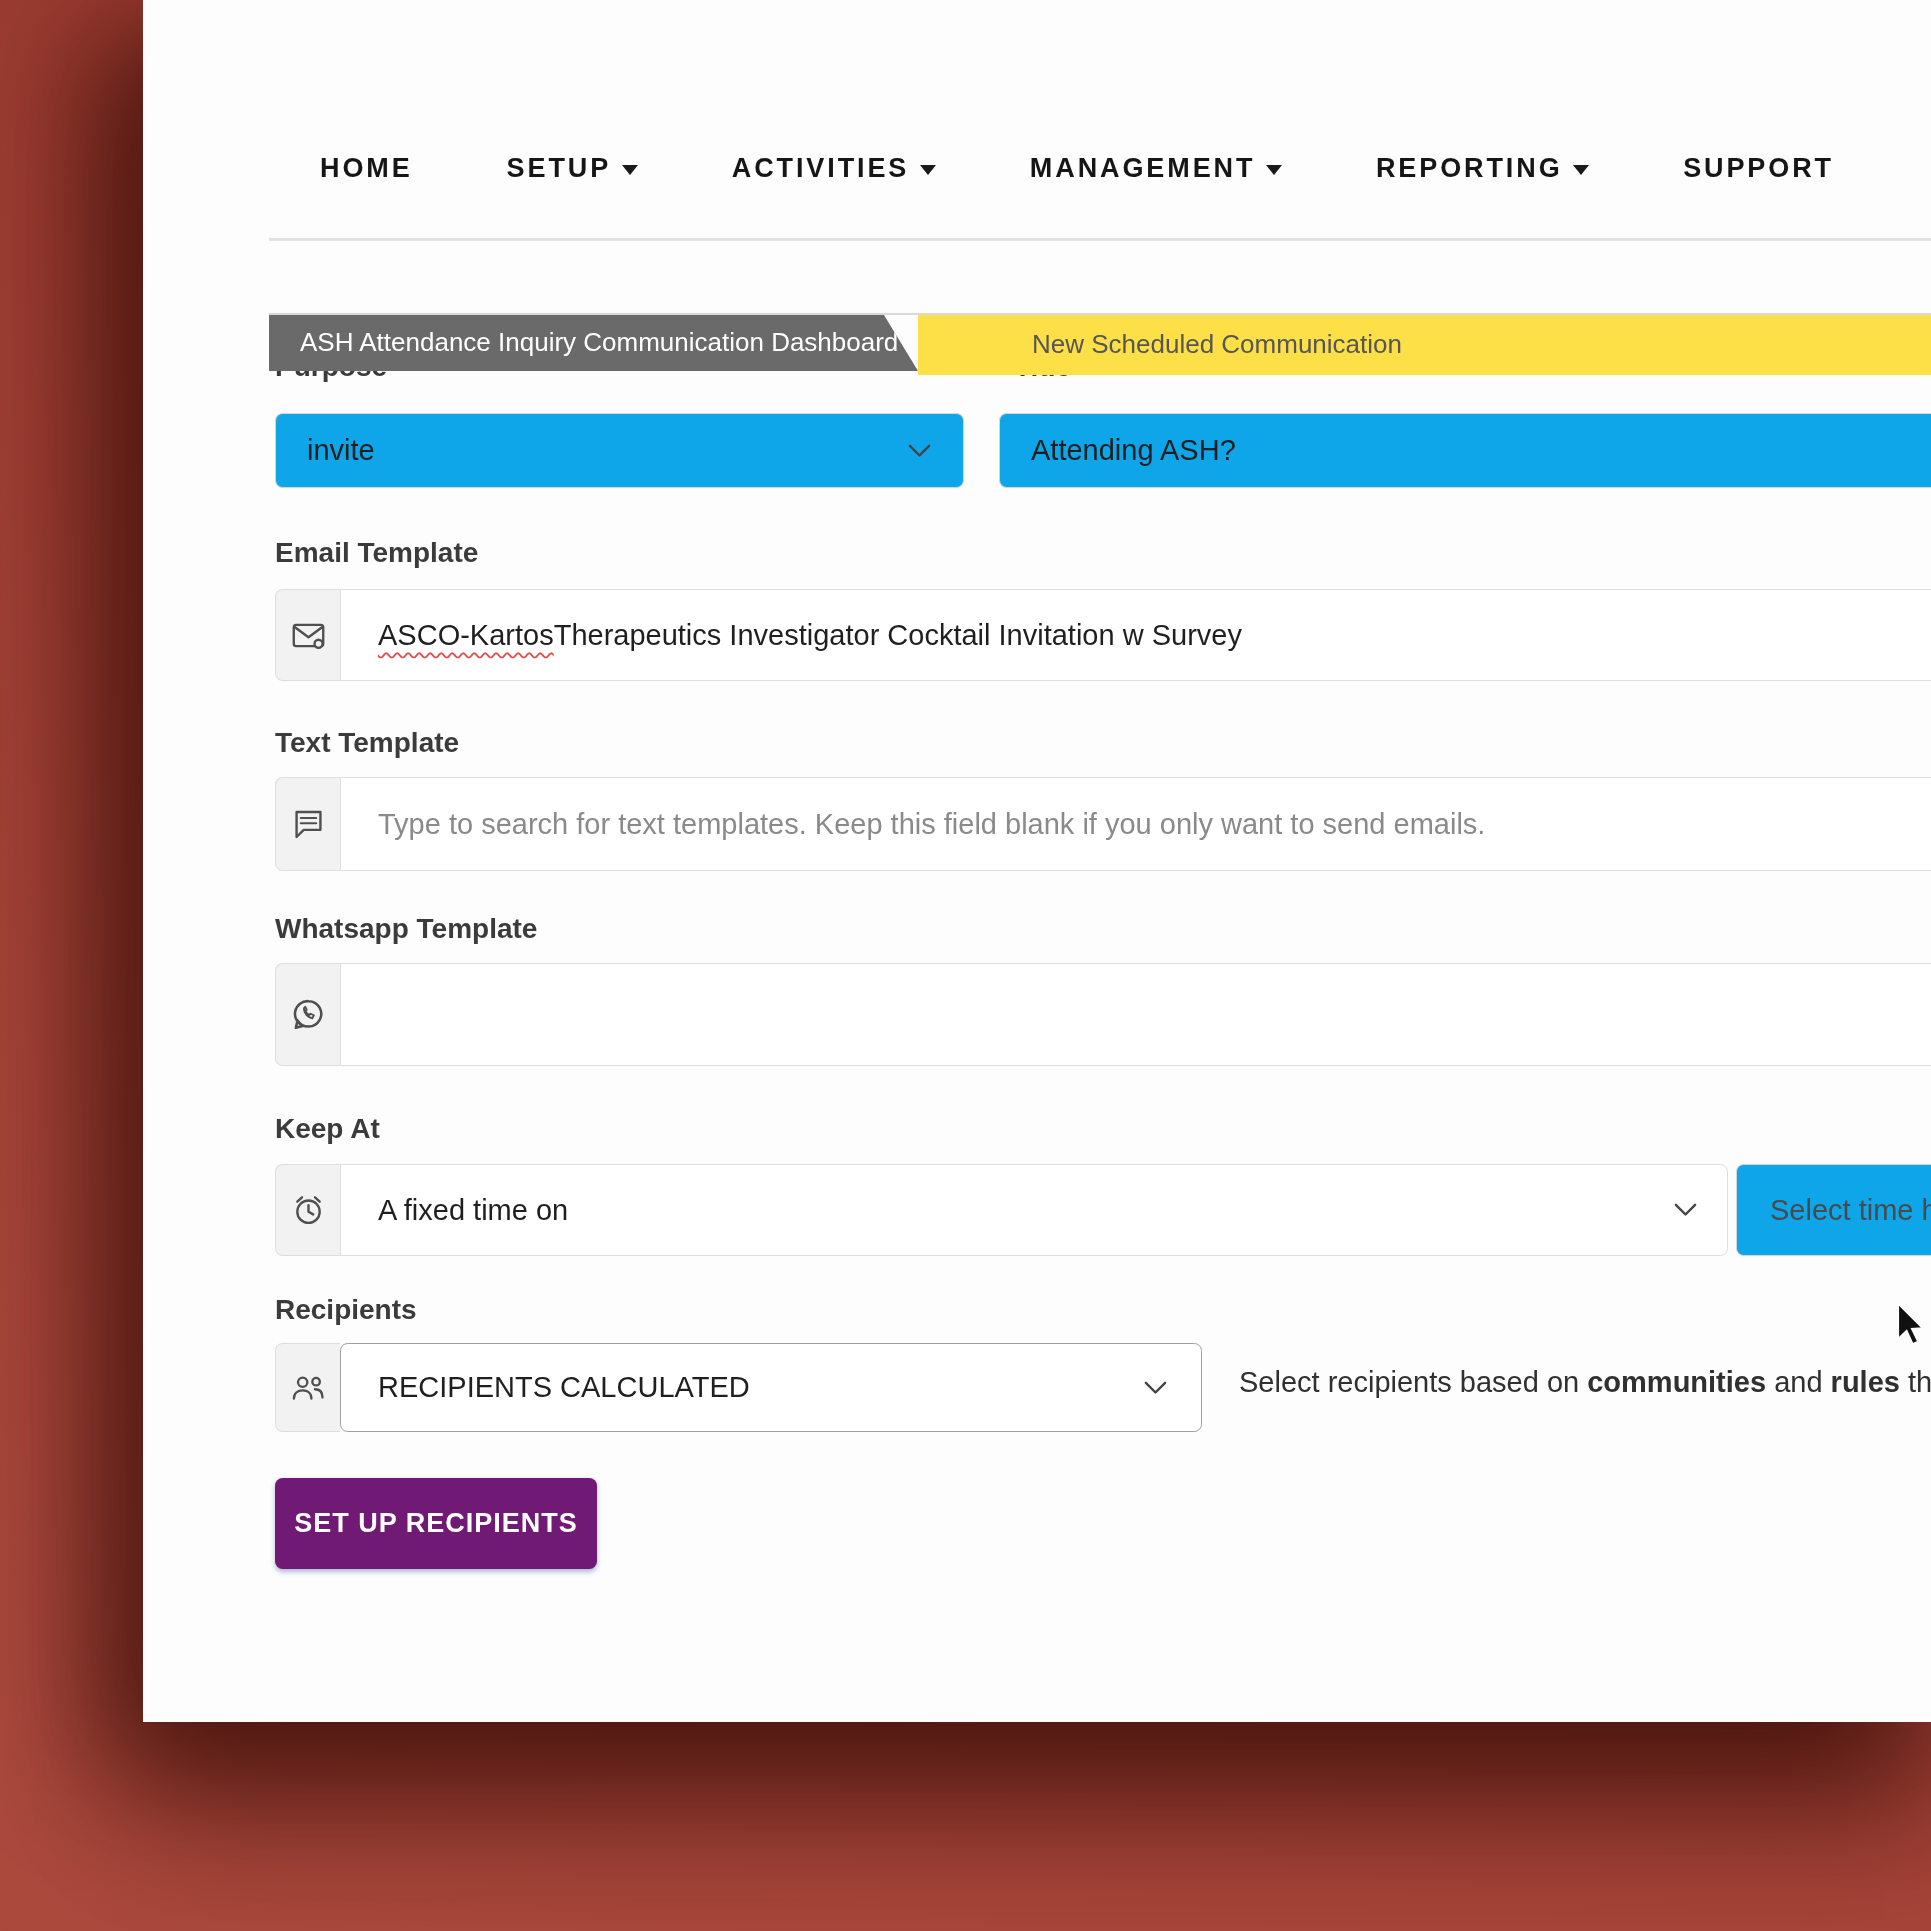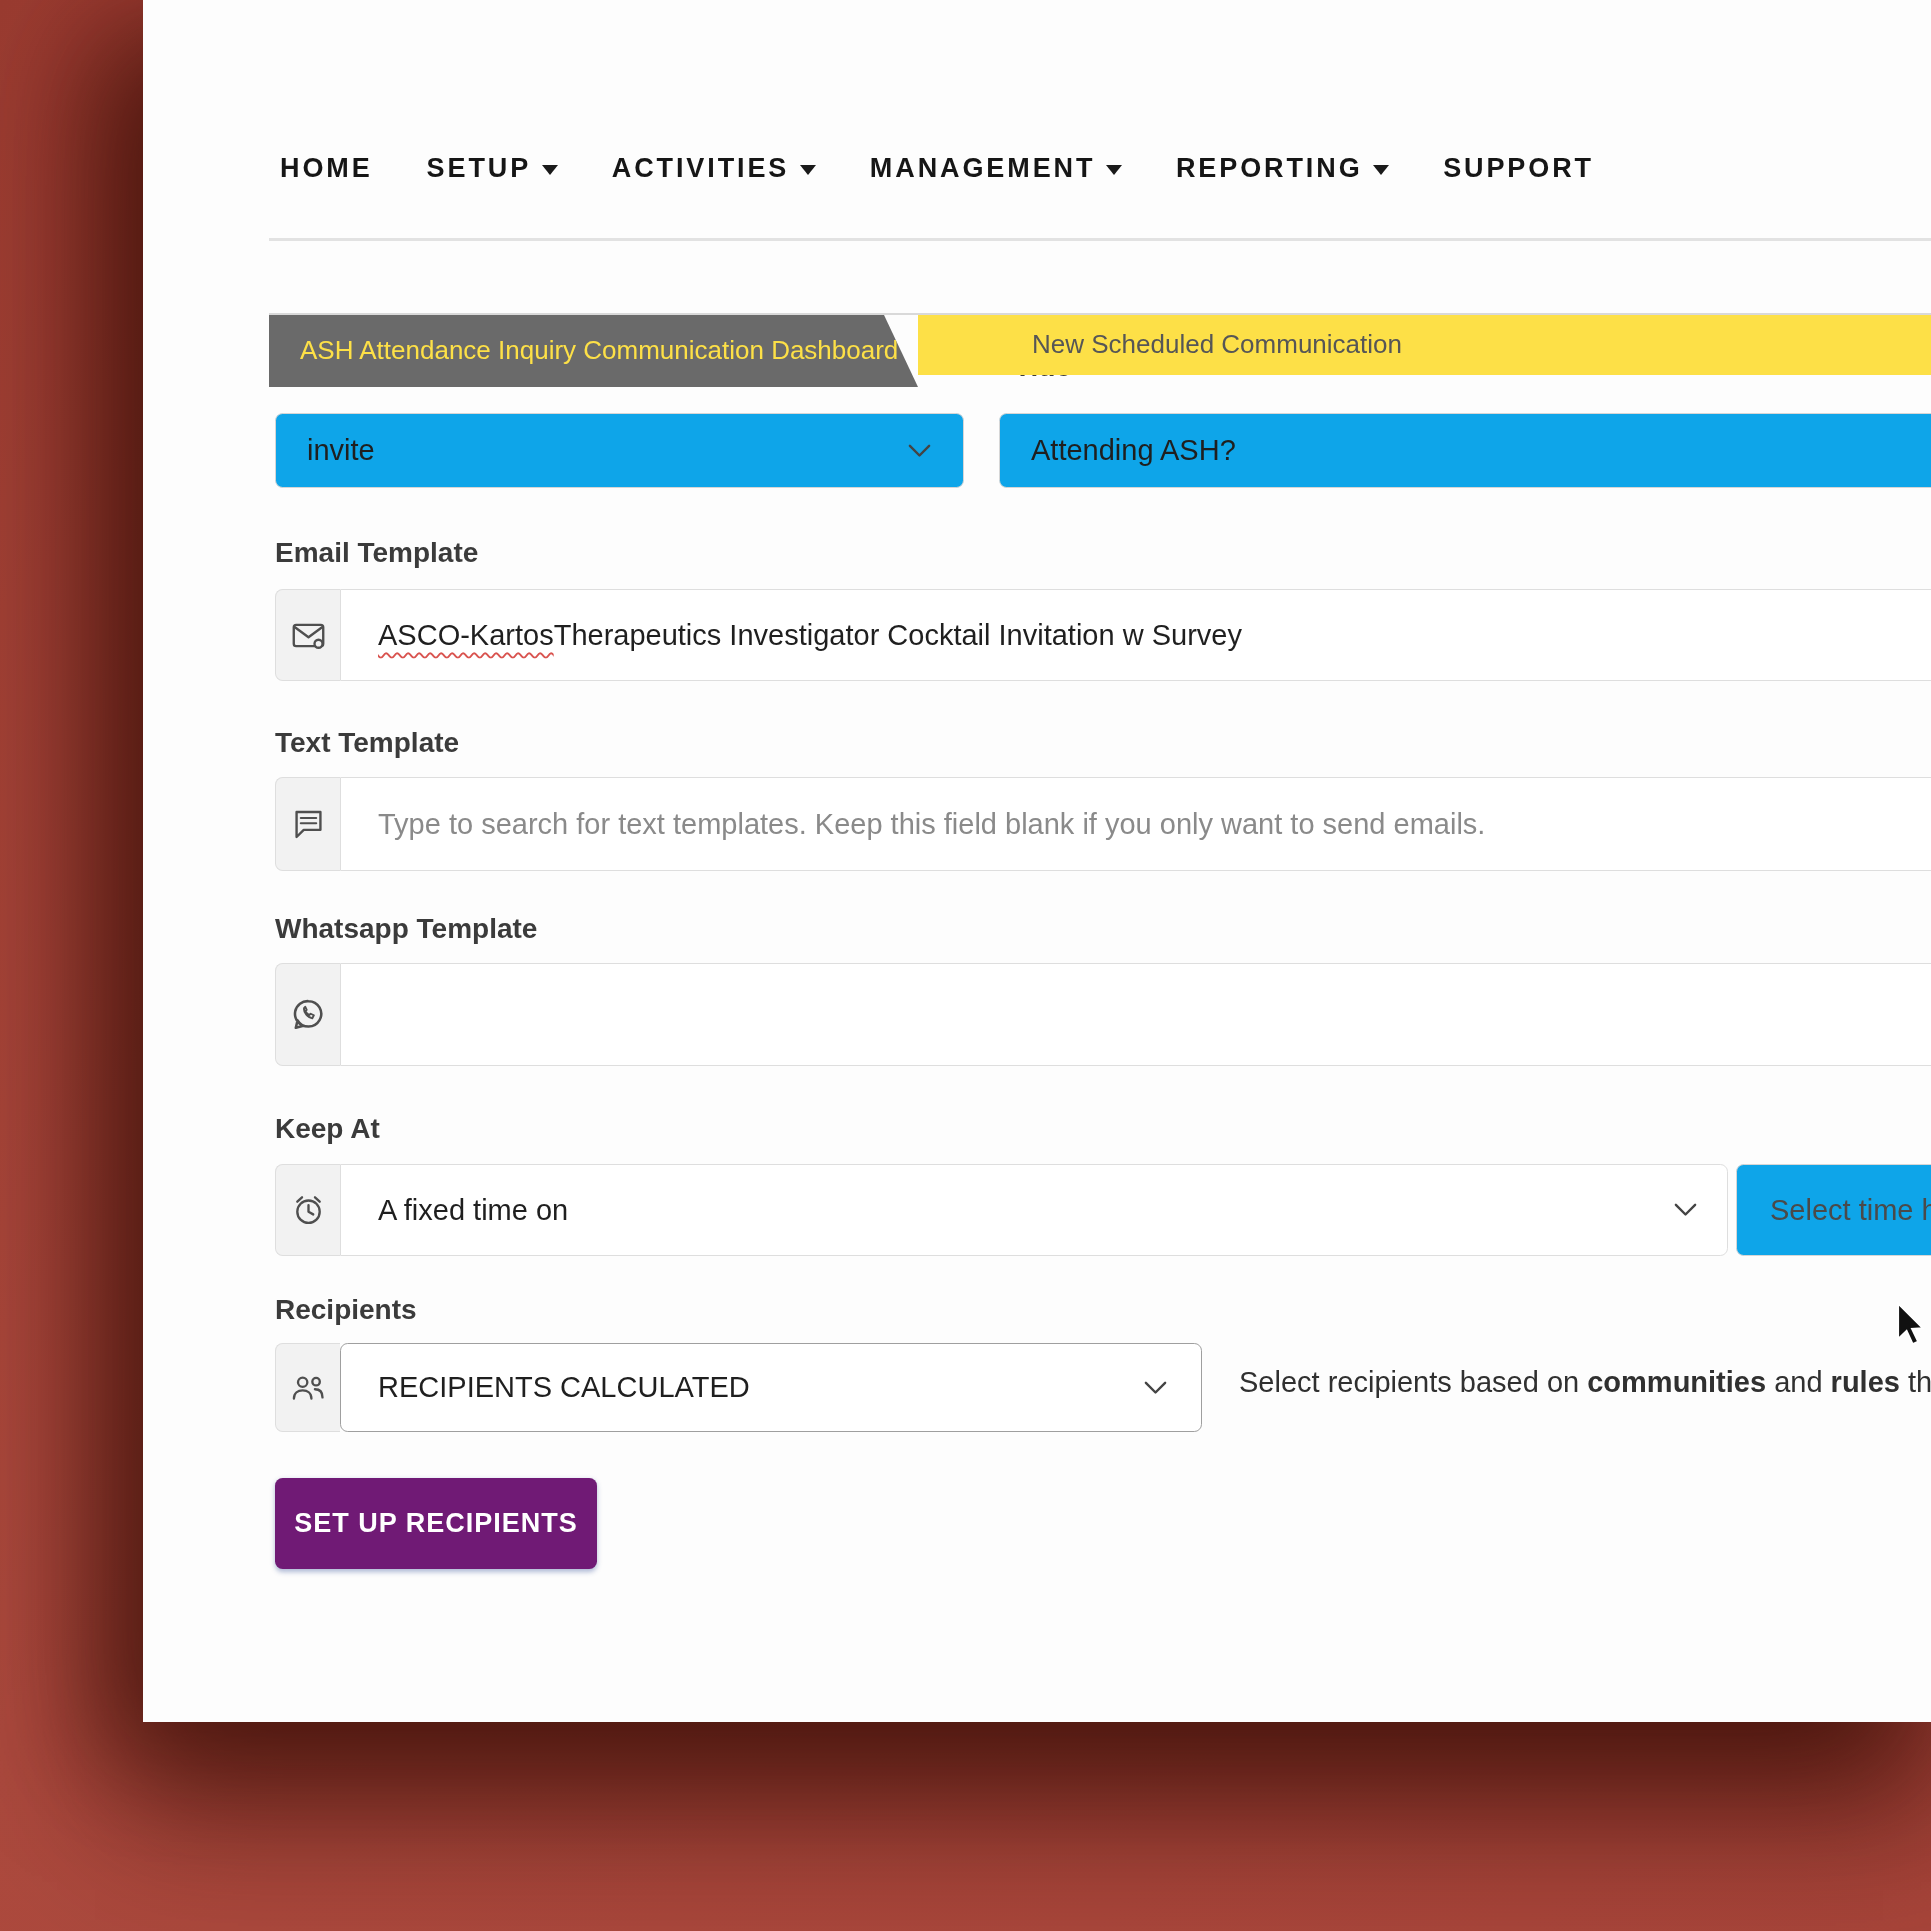--- a/index.html
+++ b/index.html
@@ -8,29 +8,29 @@
     background:linear-gradient(135deg,#9c3c31 0%,#ad4a3e 45%,#a8453a 100%);
     font-family:"Liberation Sans",sans-serif;
   }
   .window{
     position:absolute;left:143px;top:0;width:1788px;height:1722px;
     background:#fdfdfd;overflow:hidden;
     box-shadow:-48px 39px 106px rgba(45,8,2,.5),0 68px 135px 24px rgba(45,8,2,.55);
   }
   
   .nav{position:absolute;left:137px;top:153px;display:flex;align-items:center;gap:54px;z-index:2;}
-  .nav-item{font-size:27px;font-weight:700;letter-spacing:2.9px;color:#161616;display:flex;align-items:center;gap:10.6px;cursor:pointer;white-space:nowrap;}
+  .nav-item{font-size:27px;font-weight:700;letter-spacing:2.9px;color:#161616;display:flex;align-items:center;gap:10.6px;cursor:pointer;white-space:nowrap;margin-left:40px;}
   .caret{width:0;height:0;border-left:8.7px solid transparent;border-right:8.7px solid transparent;border-top:10.6px solid #1a1a1a;margin-top:2.9px;}
   .nav-divider{position:absolute;left:126px;right:0;top:238px;height:2.9px;background:#e2e2e2;}
   
   .tabbar{position:absolute;left:126px;right:0;top:313px;height:62px;z-index:3;}
   .tabbar-line{position:absolute;left:0;right:0;top:0;height:1.9px;background:#d9d9d9;}
   .tab-active{
-    position:absolute;left:0;top:1.9px;width:649px;height:72px;background:#6a6a6a;
-    color:#fde047;font-size:26px;display:flex;align-items:center;padding-left:31px;
+    position:absolute;left:0;top:1.9px;width:649px;height:56px;background:#6a6a6a;
+    color:#ffffff;font-size:26px;display:flex;align-items:center;padding-left:31px;
     box-sizing:border-box;clip-path:polygon(0 0,615px 0,649px 100%,0 100%);cursor:pointer;white-space:nowrap;
   }
   .tab-inactive{
     position:absolute;left:649px;top:1.9px;right:0;height:60px;background:#fde047;
     color:#565656;font-size:26px;display:flex;align-items:center;padding-left:114px;cursor:pointer;white-space:nowrap;
   }
   
   .field-label{position:absolute;left:132px;font-size:28px;font-weight:700;color:#3b3b3b;z-index:1;white-space:nowrap;}
   .box{
     position:absolute;background:#0ea5e9;border:1.9px solid #d6d6d6;border-radius:7.7px;

